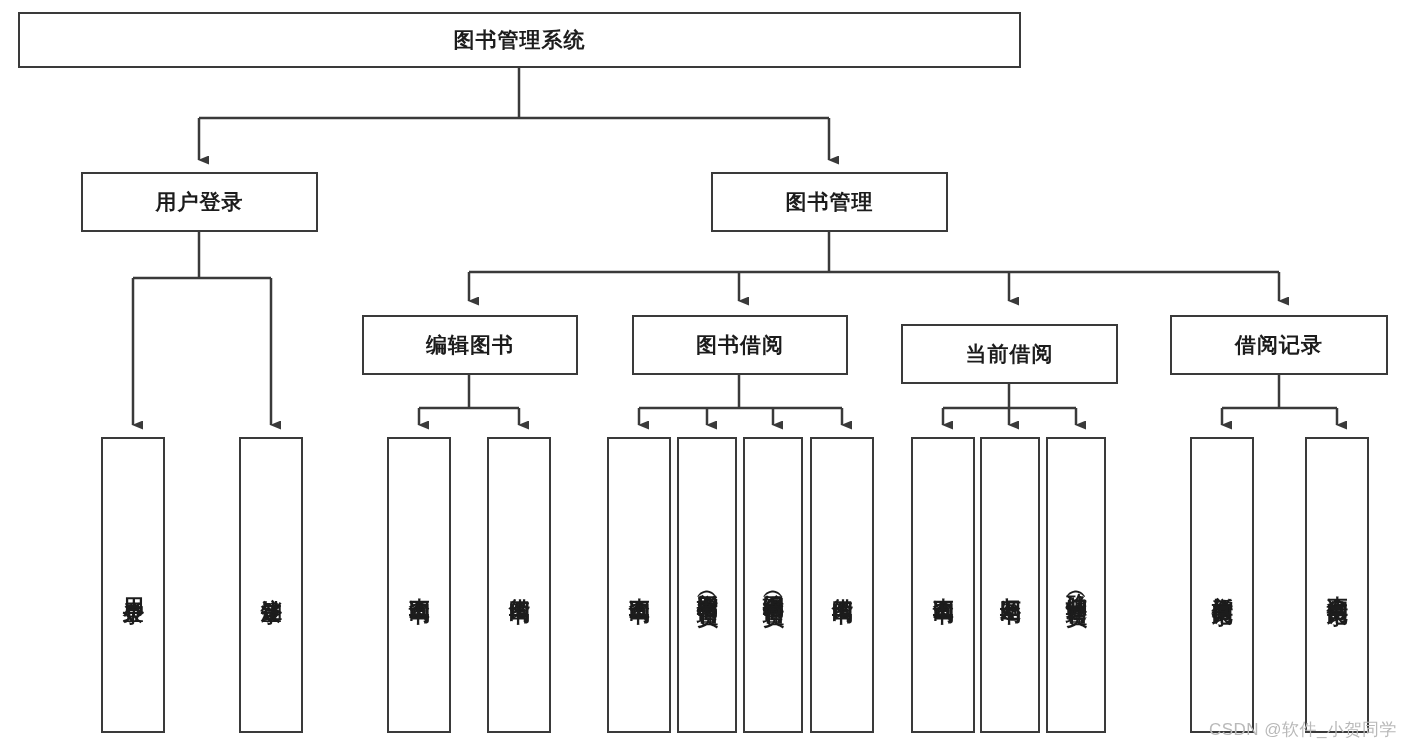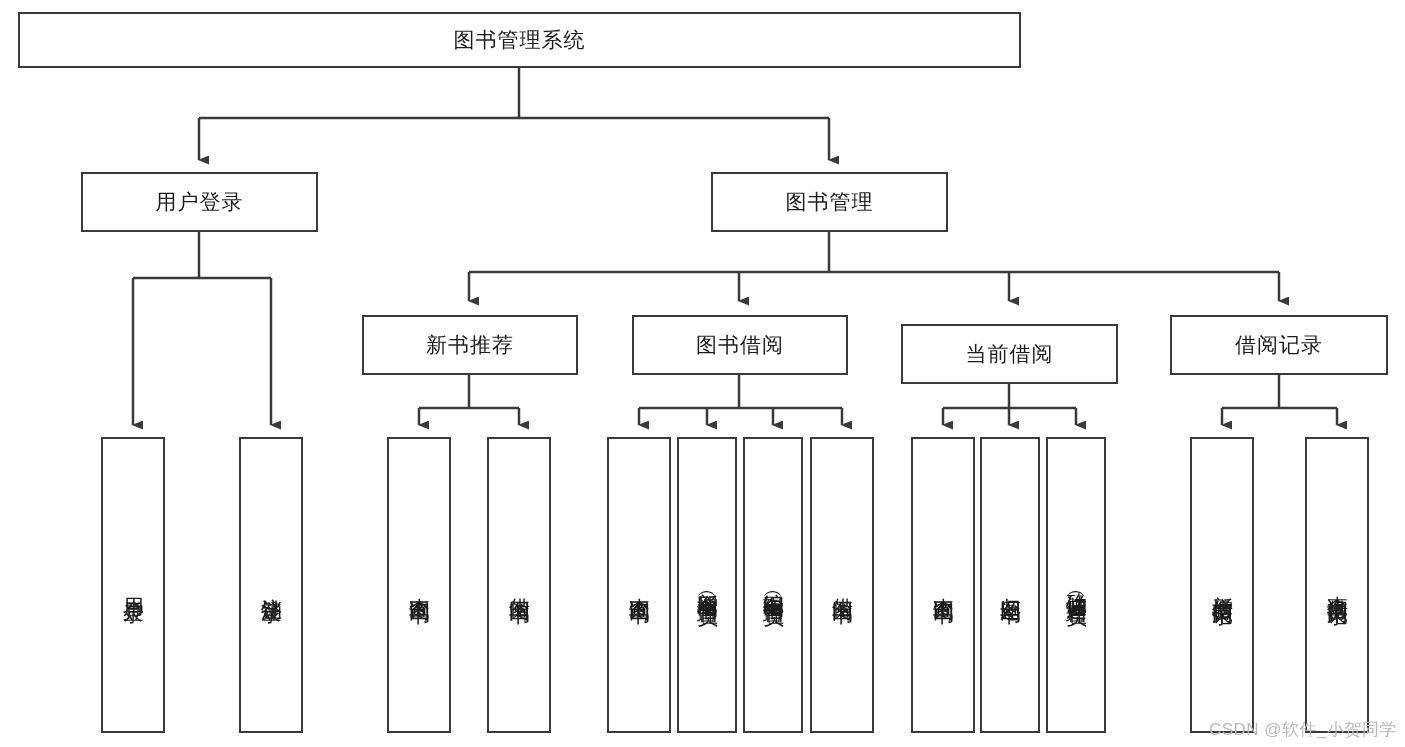--- a/index.html
+++ b/index.html
@@ -45,20 +45,21 @@
     font-size: 21px;
     line-height: 1.18;
     letter-spacing: 2px;
     padding-top: 6px;
     padding-bottom: 6px;
     text-align: center;
   }
   .node .lbl {
     display: block;
     white-space: pre-line;
+    font-weight: bold;
   }
   .node.vert .lbl {
     writing-mode: vertical-rl;
     text-orientation: upright;
   }
   #watermark {
     position: absolute;
     right: 8px;
     bottom: 6px;
     font-size: 17px;
@@ -132,21 +133,21 @@
   </div>
 
   <div class="node horiz" style="left:81px; top:172px; width:237px; height:60px;">
     <span class="lbl">用户登录</span>
   </div>
   <div class="node horiz" style="left:711px; top:172px; width:237px; height:60px;">
     <span class="lbl">图书管理</span>
   </div>
 
   <div class="node horiz" style="left:362px; top:315px; width:216px; height:60px;">
-    <span class="lbl">新书推荐</span>
+    <span class="lbl">编辑图书</span>
   </div>
   <div class="node horiz" style="left:632px; top:315px; width:216px; height:60px;">
     <span class="lbl">图书借阅</span>
   </div>
   <div class="node horiz" style="left:901px; top:315px; width:217px; height:60px;margin-top:9px;">
     <span class="lbl">当前借阅</span>
   </div>
   <div class="node horiz" style="left:1170px; top:315px; width:218px; height:60px;">
     <span class="lbl">借阅记录</span>
   </div>

